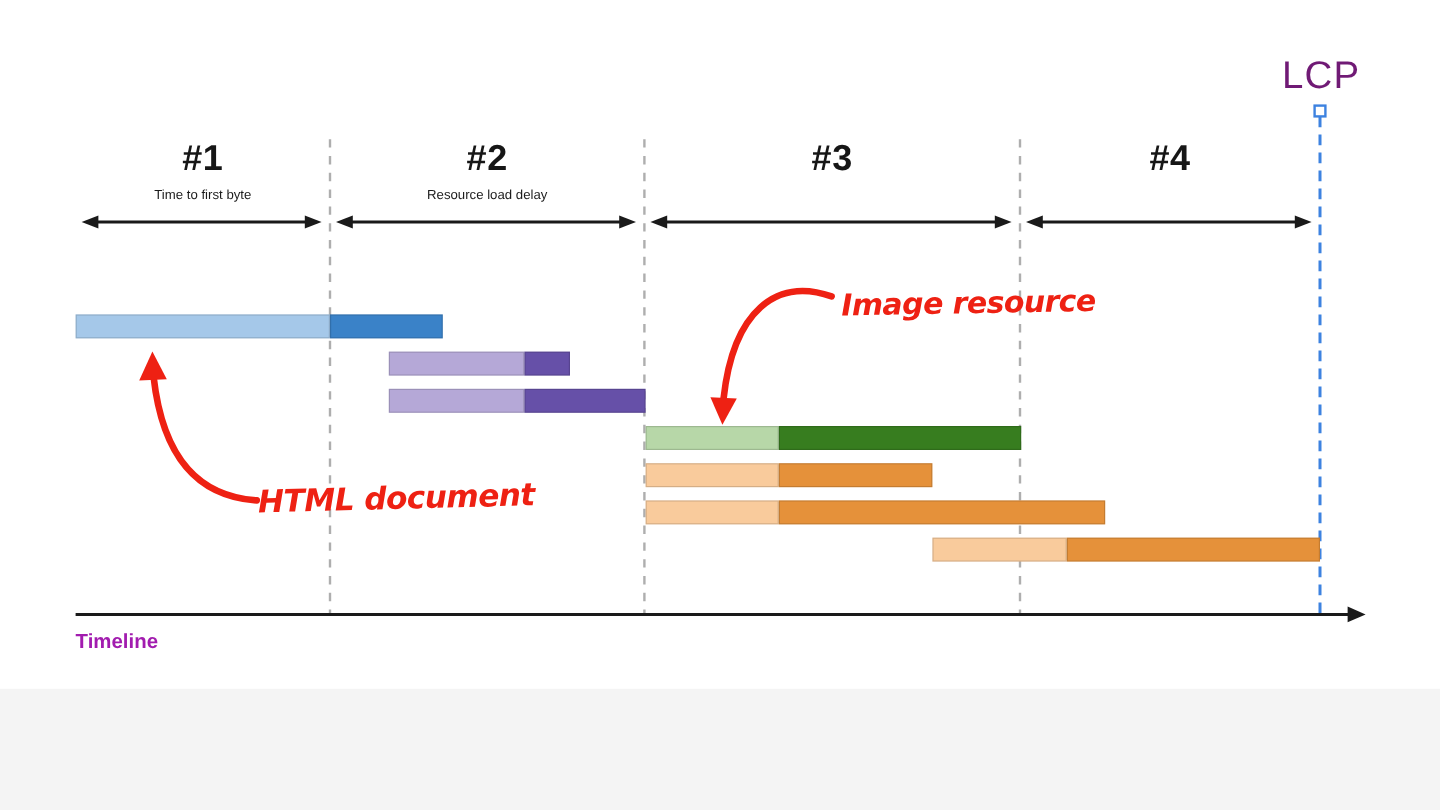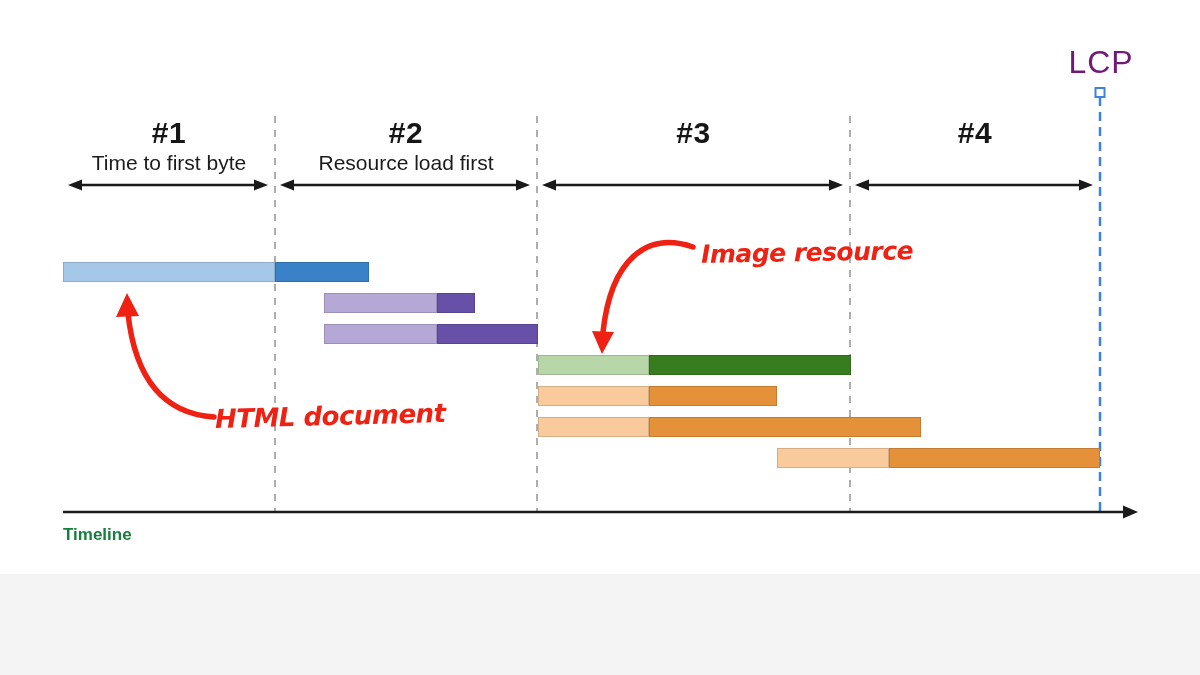--- a/index.html
+++ b/index.html
@@ -6,25 +6,25 @@
   .stage{
     position:relative;width:1200px;height:675px;background:#ffffff;
     overflow:hidden;font-family:"Liberation Sans",sans-serif;
     -webkit-font-smoothing:antialiased;
   }
   .layer{position:absolute;left:0;top:0;width:1200px;height:675px;}
   svg.layer{pointer-events:none;}
   
   .phase{position:absolute;top:116px;text-align:center;transform:translateX(-50%);}
   .phase-number{font-size:30px;font-weight:700;color:#161616;line-height:34px;letter-spacing:.5px;}
-  .phase-label{font-size:21px;font-weight:400;color:#1b1b1b;line-height:22px;margin-top:2px;white-space:nowrap;}
+  .phase-label{font-size:11px;font-weight:400;color:#1b1b1b;line-height:22px;margin-top:2px;white-space:nowrap;}
   
   .lcp-title{position:absolute;top:44px;transform:translateX(-50%);
     font-size:32px;font-weight:400;color:#701a75;letter-spacing:1px;}
-  .timeline-label{position:absolute;left:63px;top:525px;font-size:17px;font-weight:700;color:#15803d;}
+  .timeline-label{position:absolute;left:63px;top:525px;font-size:17px;font-weight:700;color:#a21caf;}
   
   .bar-seg{position:absolute;box-sizing:border-box;border:1px solid rgba(0,0,0,0.14);}
   
   .annotation{
     position:absolute;color:#ee2113;font-family:"DejaVu Sans",sans-serif;
     font-style:italic;font-weight:600;white-space:nowrap;letter-spacing:-0.5px;
   }
   .annotation.html-doc{left:215px;top:401px;font-size:26px;transform:rotate(-1.5deg);}
   .annotation.img-res{left:701px;top:238px;font-size:25px;transform:rotate(-1deg);}
   
@@ -82,21 +82,21 @@
       <div class="bar-seg" style="left: 889px; top: 448px; width: 211px; height: 20px; background: rgb(229, 145, 58);"></div>
     </div>
 
   <div class="layer" id="phases-layer">
       <div class="phase" style="left: 169px;">
         <div class="phase-number">#1</div>
         <div class="phase-label">Time to first byte</div>
       </div>
       <div class="phase" style="left: 406px;">
         <div class="phase-number">#2</div>
-        <div class="phase-label">Resource load first</div>
+        <div class="phase-label">Resource load delay</div>
       </div>
       <div class="phase" style="left: 693.5px;">
         <div class="phase-number">#3</div>
       </div>
       <div class="phase" style="left: 975px;">
         <div class="phase-number">#4</div>
       </div>
     </div>
 
   <div class="lcp-title" style="left:1101px">LCP</div>

